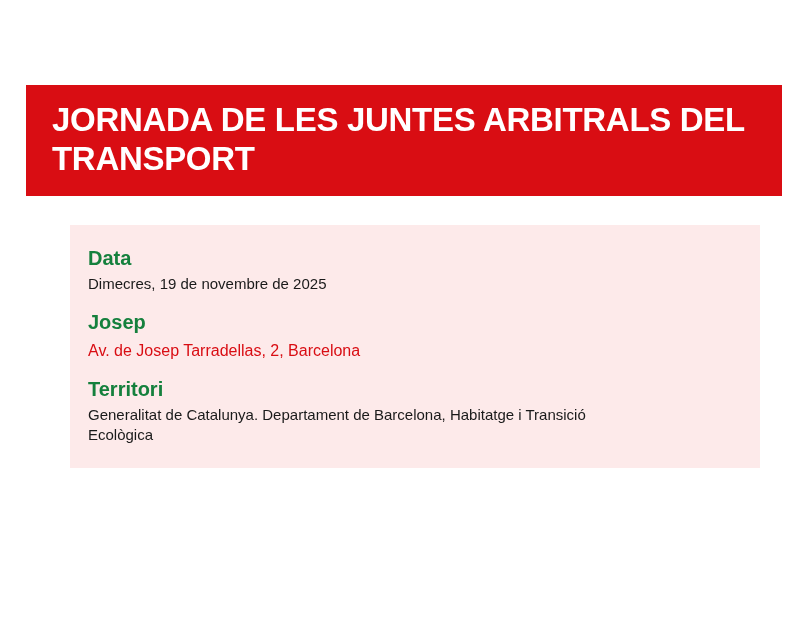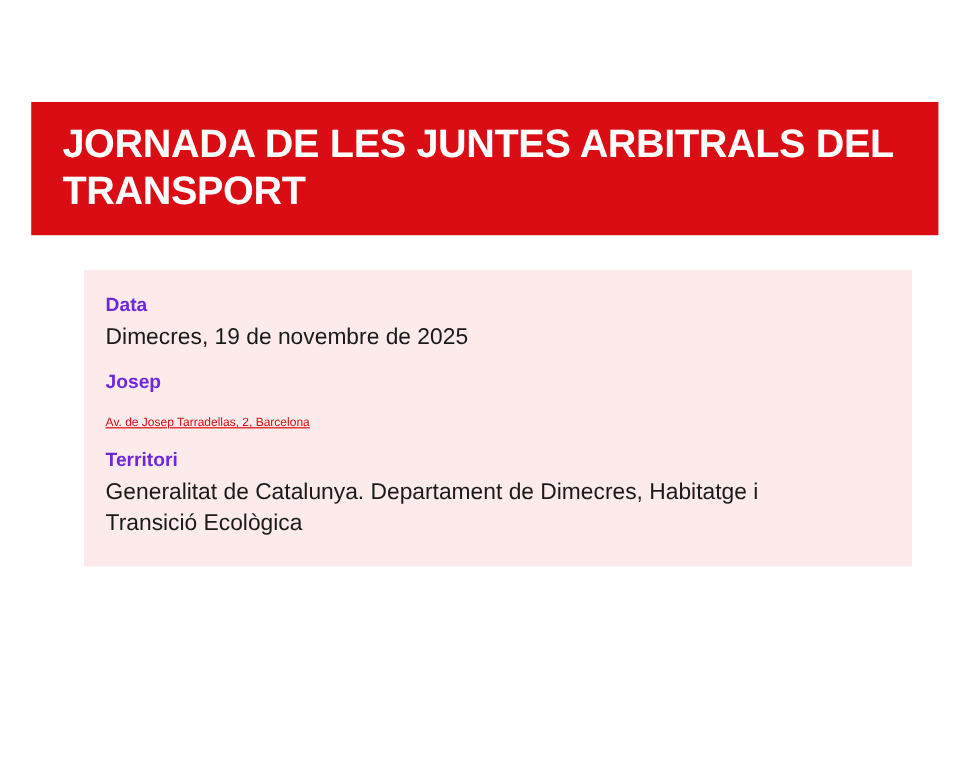--- a/index.html
+++ b/index.html
@@ -55,40 +55,39 @@
     padding: 20px 24px 22px 18px;
   }
 
   .field {
     margin-bottom: 14px;
   }
   .field:last-child {
     margin-bottom: 0;
   }
   .field-label {
-    font-size: 16px;
+    font-size: 20px;
     font-weight: bold;
-    color: #6d28d9;
+    color: #15803d;
     margin: 0 0 3px 0;
     line-height: 1.3;
   }
   .field-value {
-    font-size: 19px;
+    font-size: 15px;
     color: #1a1a1a;
     line-height: 1.38;
     margin: 0;
     max-width: 560px;
   }
   .field-link {
     display: inline-block;
-    font-size: 10px;
+    font-size: 16px;
     color: #d90d13;
-    text-decoration: underline;
     line-height: 1.38;
-    margin-top: 13px;
+    margin-top: 2px;
     cursor: pointer;
   }
 </style>
 </head>
 <body>
 
 <div class="page">
 
   <div class="title-banner">
     <h1 class="title-text">JORNADA DE LES JUNTES ARBITRALS DEL TRANSPORT</h1>
@@ -101,18 +100,18 @@
       <div class="field-value">Dimecres, 19 de novembre de 2025</div>
     </div>
 
     <div class="field">
       <div class="field-label">Josep</div>
       <a class="field-link">Av. de Josep Tarradellas, 2, Barcelona</a>
     </div>
 
     <div class="field">
       <div class="field-label">Territori</div>
-      <div class="field-value">Generalitat de Catalunya. Departament de Dimecres, Habitatge i Transició Ecològica</div>
+      <div class="field-value">Generalitat de Catalunya. Departament de Barcelona, Habitatge i Transició Ecològica</div>
     </div>
 
   </div>
 
 </div>
 
 </body></html>

